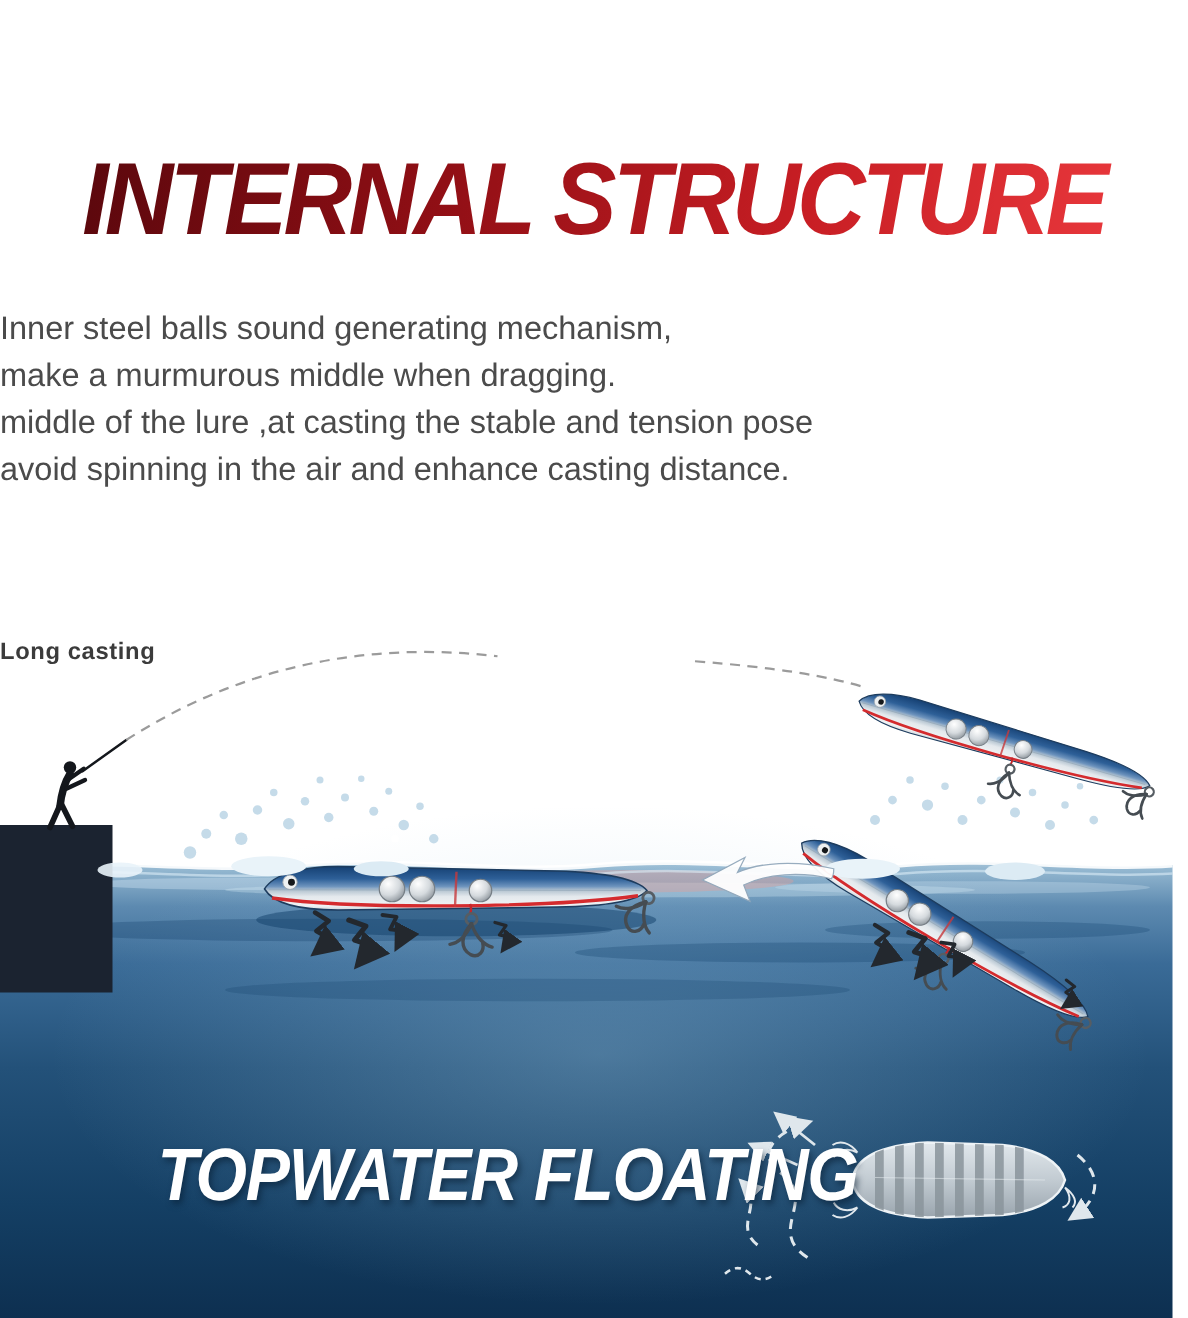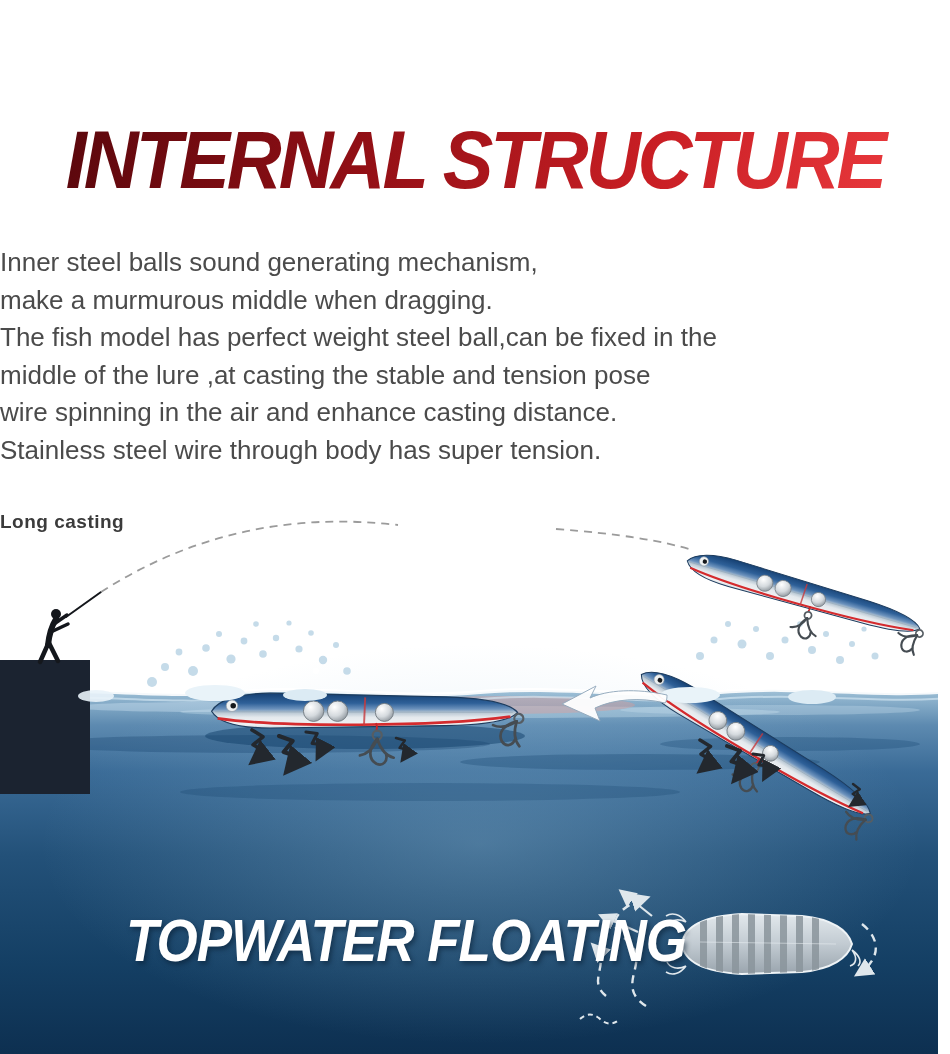--- a/index.html
+++ b/index.html
@@ -253,23 +253,21 @@
       <path d="M580,975 q10,-9 20,0 q10,9 20,0" stroke="#dfe7ec" stroke-width="2" fill="none" stroke-dasharray="5 4"></path>
     </g>
   </svg>
 
   <div class="text-layer">
     <div class="title">INTERNAL STRUCTURE</div>
 
     <div class="description">
       <div>Inner steel balls sound generating mechanism,</div>
       <div>make a murmurous middle when dragging.</div>
-      <div>The fish model has perfect weight steel ball,can be fixed in the</div>
       <div>middle of the lure ,at casting the stable and tension pose</div>
-      <div>wire spinning in the air and enhance casting distance.</div>
-      <div>Stainless steel wire through body has super tension.</div>
+      <div>avoid spinning in the air and enhance casting distance.</div>
     </div>
 
     <div class="long-casting">Long casting</div>
 
     <div class="topwater">TOPWATER FLOATING</div>
   </div>
 </div>
 
 </body></html>

